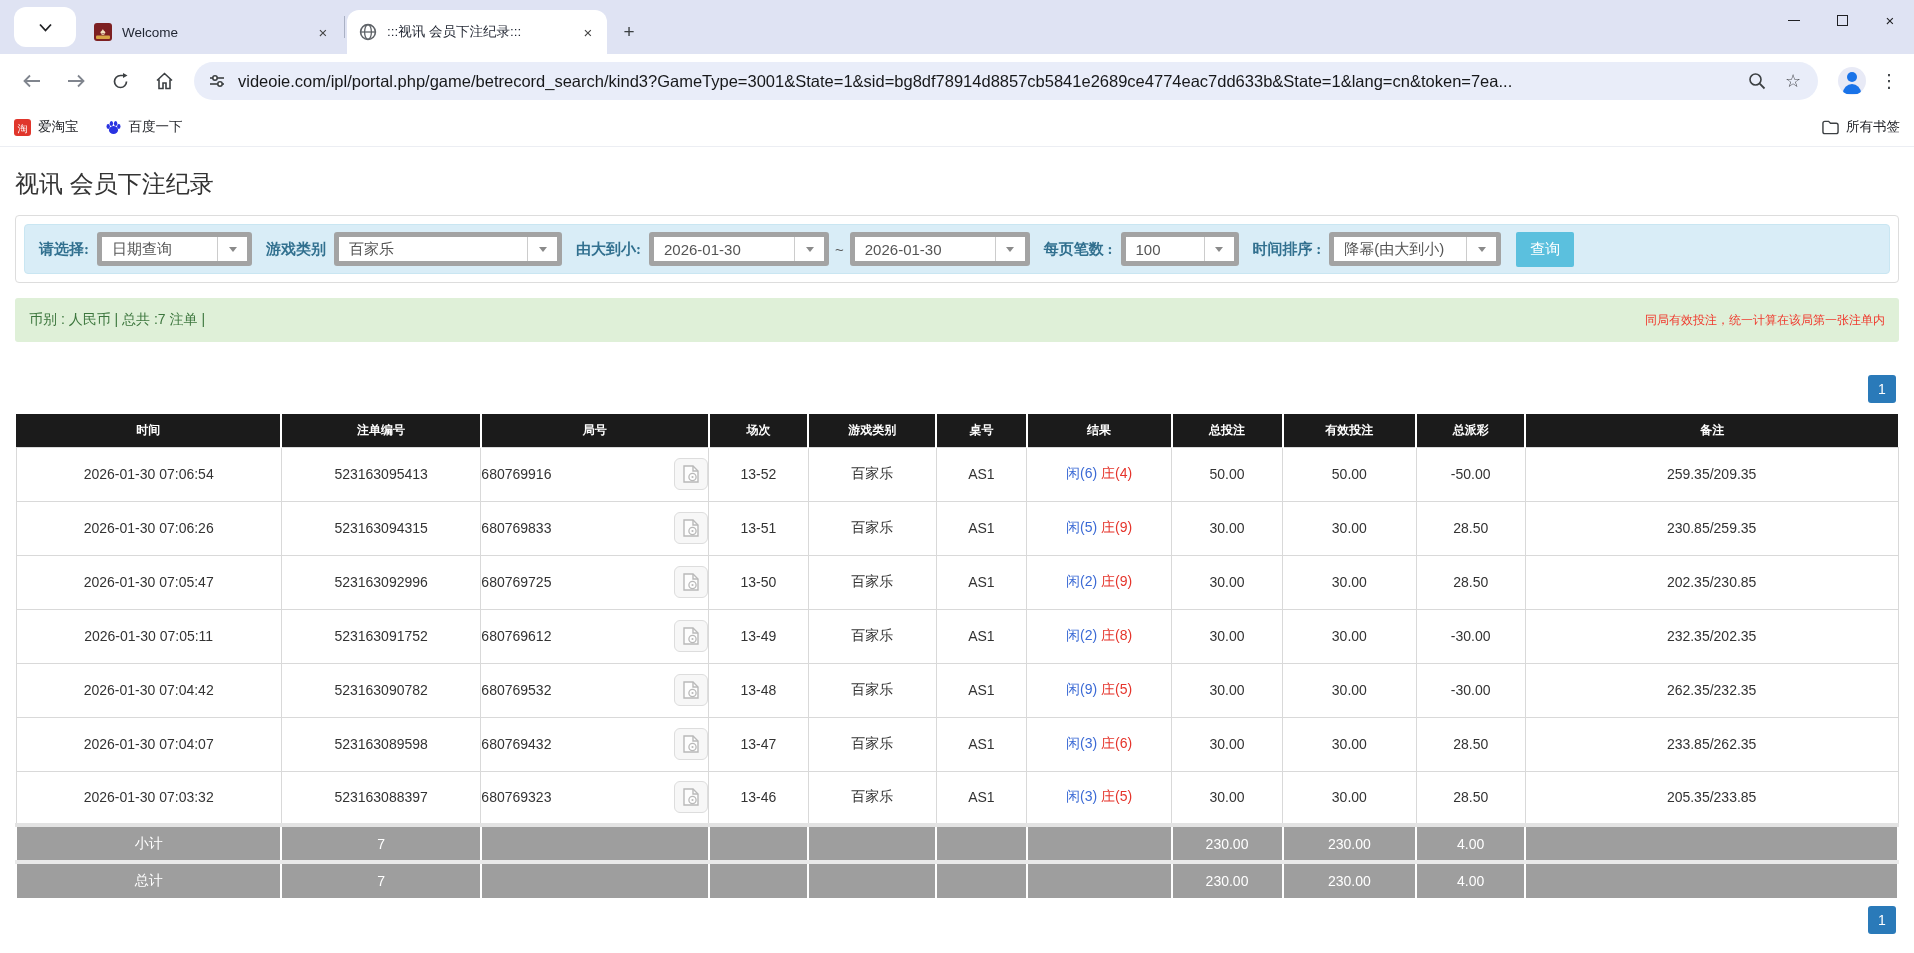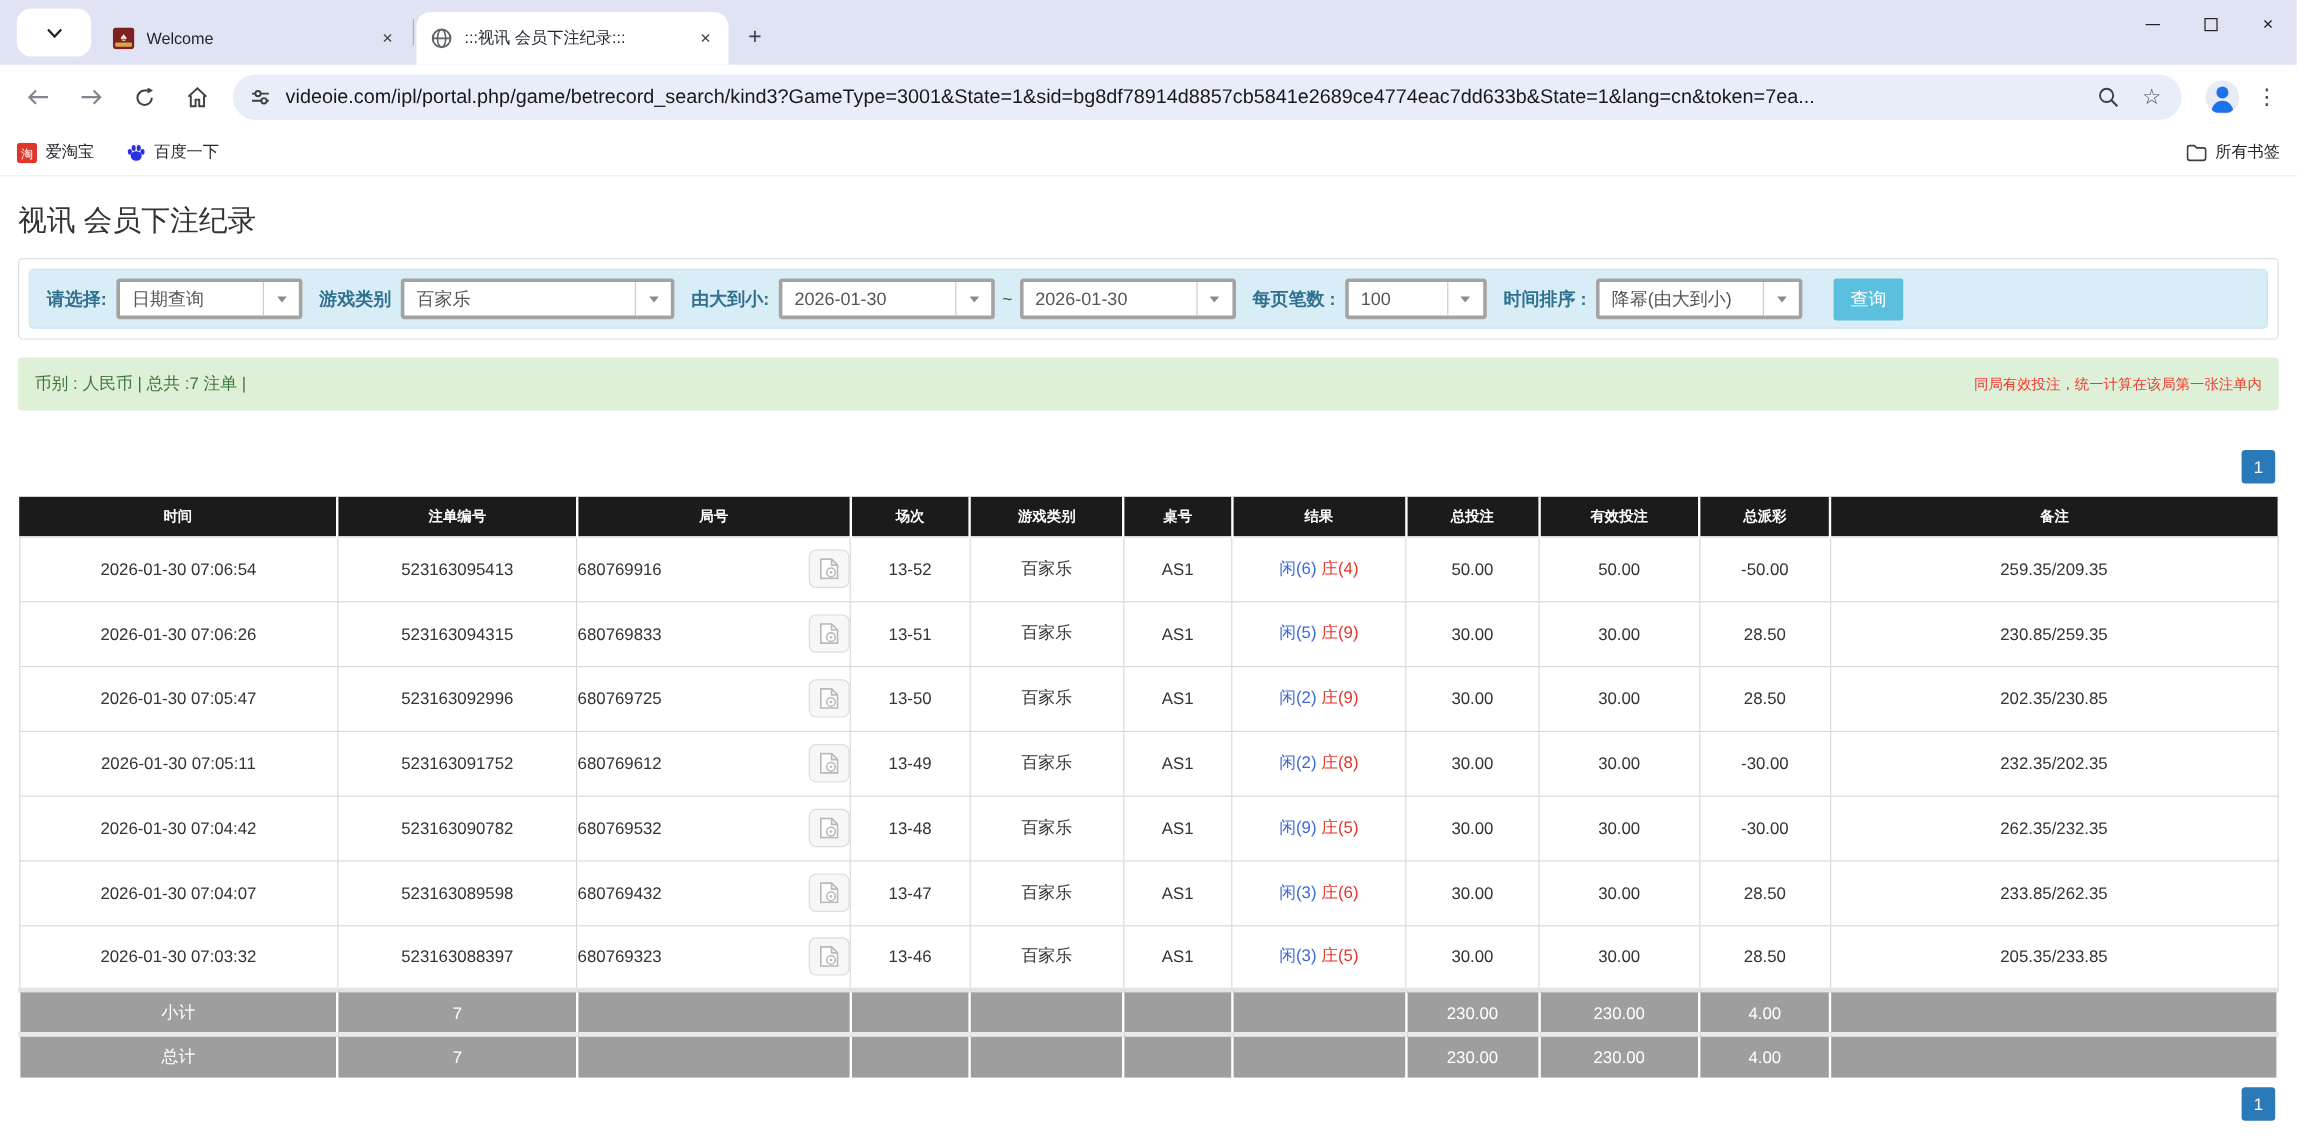--- a/index.html
+++ b/index.html
@@ -48,29 +48,29 @@
   .bm-label { font-size: 13.5px; color:#24262b; }
   .bm-right { margin-left: auto; display:flex; align-items:center; cursor:pointer; }
 
   
   .page { padding: 0 15px; }
   .page-title { font-size: 24px; font-weight: 500; color:#333; margin: 21px 0 15px 0; }
 
   .filter-panel { border: 1px solid #ddd; border-radius: 4px; padding: 8px; background:#fff; }
   .filter-bar { background: var(--c-info); border: 1px solid #c9e6f2; border-radius: 4px; height: 50px;
     display: flex; align-items: center; padding: 0 14px; }
-  .f-label { color: var(--c-label); font-weight: bold; font-size: 15px; margin: 0 8px 0 14px; white-space:nowrap; }
+  .f-label { color: var(--c-label); font-weight: bold; font-size: 15px; margin: 0 8px 0 14px; white-space:nowrap;font-family:Liberation Serif, serif; }
   .f-label:first-child { margin-left: 0; }
-  .sel { background:#fff; border: 3px solid #a3a3a3; border-radius: 3px; height: 34px; display:flex; align-items:center; cursor:pointer; }
+  .sel { background:#fff; border: 5px solid #a3a3a3; border-radius: 3px; height: 34px; display:flex; align-items:center; cursor:pointer; }
   .sel .sel-val { font-size: 15px; color:#555; padding: 0 10px; flex:1; white-space:nowrap; overflow:hidden; }
   .sel .sel-arrow { width: 30px; height: 100%; border-left: 1px solid #ccc; display:flex; align-items:center; justify-content:center; }
   .caret { width: 0; height: 0; border-left: 4.5px solid transparent; border-right: 4.5px solid transparent; border-top: 5.5px solid #8a8a8a; }
   .tilde { color:#555; font-size: 15px; margin: 0 6px; }
   .search-btn { background: var(--c-accent); color:#fff; border:none; border-radius: 2px; font-size: 15px;
-    padding: 8px 14px; margin-left: 26px; cursor: pointer; font-family: inherit; }
+    padding: 8px 14px; margin-left: 15px; cursor: pointer; font-family: inherit; }
 
   .summary-bar { margin-top: 15px; background: var(--c-success); border-radius: 3px; height: 44px;
     display:flex; align-items:center; padding: 0 14px; }
   .summary-left { color: #3c763d; font-size: 14px; }
   .summary-right { margin-left:auto; color: var(--c-lossred); font-size: 12px; }
 
   .pag-row { display:flex; justify-content:flex-end; }
   .pag-row.top { margin: 33px 3px 11px 0; }
   .pag-row.bottom { margin: 6px 3px 0 0; }
   .pag-btn { min-width: 28px; height: 28px; background: var(--c-pag); color:#fff; font-size: 14px;

